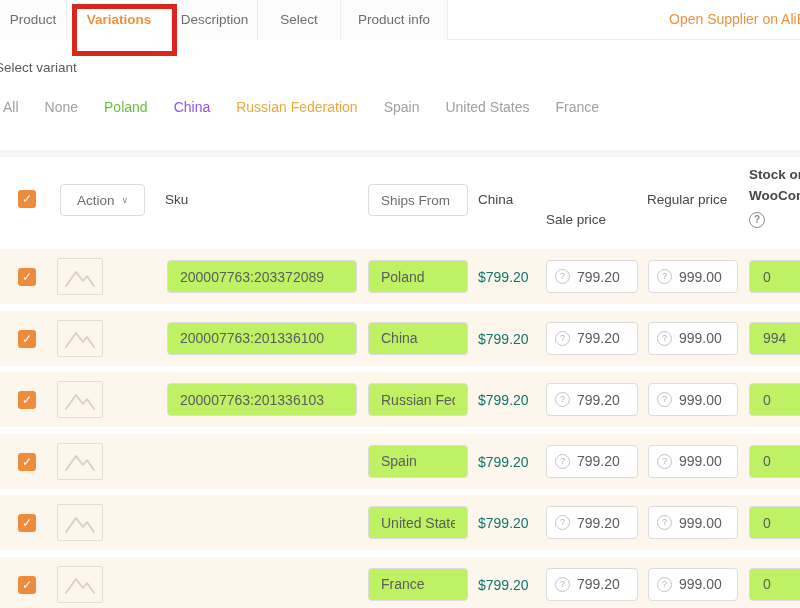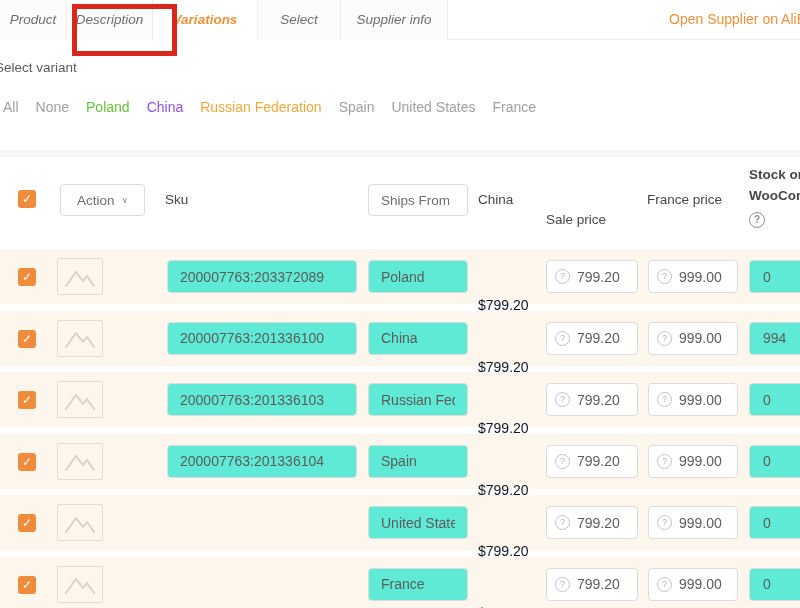--- a/index.html
+++ b/index.html
@@ -6,30 +6,30 @@
   html,body { width:800px; height:608px; }
   body {
     position:relative; overflow:hidden; background:#fff;
     font-family:"Liberation Sans", sans-serif; color:#5c5c5c;
   }
 
   
   .tab-bar { position:absolute; top:0; left:0; width:800px; height:40px;
              border-bottom:1px solid #ededed; display:flex; background:#fff; }
   .tab { height:40px; line-height:39px; text-align:center; font-size:13.5px;
-         color:#6e6e6e; background:#fcfcfc; border-right:1px solid #ededed; cursor:pointer;font-style:italic; }
+         color:#6e6e6e; background:#fcfcfc; border-right:1px solid #ededed; cursor:pointer; }
   .tab.active { background:#fff; color:#f0923c; font-weight:bold; }
   .supplier-link { position:absolute; left:669px; top:11px; font-size:14px;
                    color:#f0923c; white-space:nowrap; cursor:pointer; }
   .red-annotation { position:absolute; left:72px; top:4px; width:105px; height:52px;
                     border:5px solid #d9271e; z-index:6; pointer-events:none; }
 
   
   .select-variant { position:absolute; left:-5px; top:60px; font-size:13.5px; color:#5a5a5a; }
-  .filters { position:absolute; left:3px; top:99px; display:flex; gap:17px;
+  .filters { position:absolute; left:3px; top:99px; display:flex; gap:26px;
              font-size:14px; white-space:nowrap;justify-content:flex-end; }
   .filter-link { cursor:pointer; }
 
   
   .table-top-strip { position:absolute; top:150px; left:0; width:800px; height:7px; background:#f6f6f6; }
   .checkbox { width:18px; height:18px; background:#ef8c3c; border-radius:3px;
               color:#fff; font-size:12px; line-height:18px; text-align:center; cursor:pointer; }
   .hdr-checkbox { position:absolute; left:18px; top:190px; }
   .action-btn { position:absolute; left:60px; top:184px; width:85px; height:32px;
                 background:#fff; border:1px solid #dcdcdc; border-radius:4px;
@@ -49,53 +49,53 @@
                  line-height:14px; text-align:center; font-weight:bold; cursor:pointer; }
 
   
   .rows { position:absolute; top:249px; left:0; width:800px; }
   .variant-row { position:relative; height:55px; margin-bottom:6.5px; background:#fdf6ec; }
   .variant-row .checkbox { position:absolute; left:18px; top:19px; }
   .img-ph { position:absolute; left:57px; top:9px; width:46px; height:37px;
             border:1px solid #e3ded1; border-radius:2px; display:flex;
             align-items:center; justify-content:center; cursor:pointer; }
   .txt-input { position:absolute; top:11px; height:33px; border:1px solid #dcdcdc;
-               border-radius:4px; background:#5eead4; font-size:14px; color:#5c5c5c;
+               border-radius:4px; background:#bef264; font-size:14px; color:#5c5c5c;
                padding:0 12px; font-family:inherit; outline:none; }
   .sku-input { left:167px; width:190px; }
   .ships-input { left:368px; width:100px; }
   .stock-input { left:749px; width:72px; padding:0 13px; }
-  .cost { position:absolute; left:478px; top:20px; font-size:14px; color:#0f172a;margin-top:28px; }
+  .cost { position:absolute; left:478px; top:20px; font-size:14px; color:#0f766e; }
   .price-box { position:absolute; top:11px; width:92px; height:33px; background:#fff;
                border:1px solid #dcdcdc; border-radius:4px; display:flex;
                align-items:center; padding-left:8px; gap:7px; cursor:text; }
   .price-box.sale { left:546px; } .price-box.regular { left:648px; width:90px; }
   .q-icon { width:15px; height:15px; border:1px solid #c4c4c4; border-radius:50%;
             color:#b3b3b3; font-size:9px; line-height:13px; text-align:center; flex:none; }
   .price-val { font-size:14px; color:#5c5c5c; }
 </style>
 </head>
 <body>
 
 <div class="tab-bar">
 
 <div class="tab" style="width: 67px;">
     <span>Product</span>
   </div>
+    <div class="tab active" style="width: 105px;">
+    <span>Variations</span>
+  </div>
     <div class="tab" style="width: 86px;">
     <span>Description</span>
   </div>
-    <div class="tab active" style="width: 105px;">
-    <span>Variations</span>
-  </div>
     <div class="tab" style="width: 83px;">
     <span>Select</span>
   </div>
     <div class="tab" style="width: 107px;">
-    <span>Supplier info</span>
+    <span>Product info</span>
   </div>
   </div>
 
 <div class="red-annotation"></div>
 <div class="supplier-link">Open Supplier on AliExpress</div>
 
 <div class="select-variant">Select variant</div>
 <div class="filters">
     <span class="filter-link" style="color: rgb(160, 160, 160);">All</span>
     <span class="filter-link" style="color: rgb(160, 160, 160);">None</span>
@@ -112,21 +112,21 @@
   <span>✓</span>
 </div>
 <div class="action-btn">
   <span>Action</span>
   <span class="chevron">∨</span>
 </div>
 <div class="col-label lbl-sku">Sku</div>
 <input class="ships-header-input" placeholder="Ships From" style="">
 <div class="col-label lbl-cost">China</div>
 <div class="col-label lbl-sale">Sale price</div>
-<div class="col-label lbl-regular">France price</div>
+<div class="col-label lbl-regular">Regular price</div>
 <div class="stock-header">Stock on WooCommerce</div>
 <div class="help-circle">?</div>
 
 <div class="rows">
     <div class="variant-row">
     <div class="checkbox">
       <span>✓</span>
     </div>
     <div class="img-ph">
       <svg width="30" height="22" viewBox="0 0 30 22">
@@ -192,21 +192,20 @@
   </div>
     <div class="variant-row">
     <div class="checkbox">
       <span>✓</span>
     </div>
     <div class="img-ph">
       <svg width="30" height="22" viewBox="0 0 30 22">
         <path d="M1 20 L11 6 L18 15 L22 10 L29 20" fill="none" stroke="#d9d3c4" stroke-width="2" stroke-linejoin="round" stroke-linecap="round"></path>
       </svg>
     </div>
-    <input class="txt-input sku-input" value="200007763:201336104" style="">
     <input class="txt-input ships-input" value="Spain" style="">
     <div class="cost">$799.20</div>
     <div class="price-box sale">
       <span class="q-icon">?</span>
       <span class="price-val">799.20</span>
     </div>
     <div class="price-box regular">
       <span class="q-icon">?</span>
       <span class="price-val">999.00</span>
     </div>

